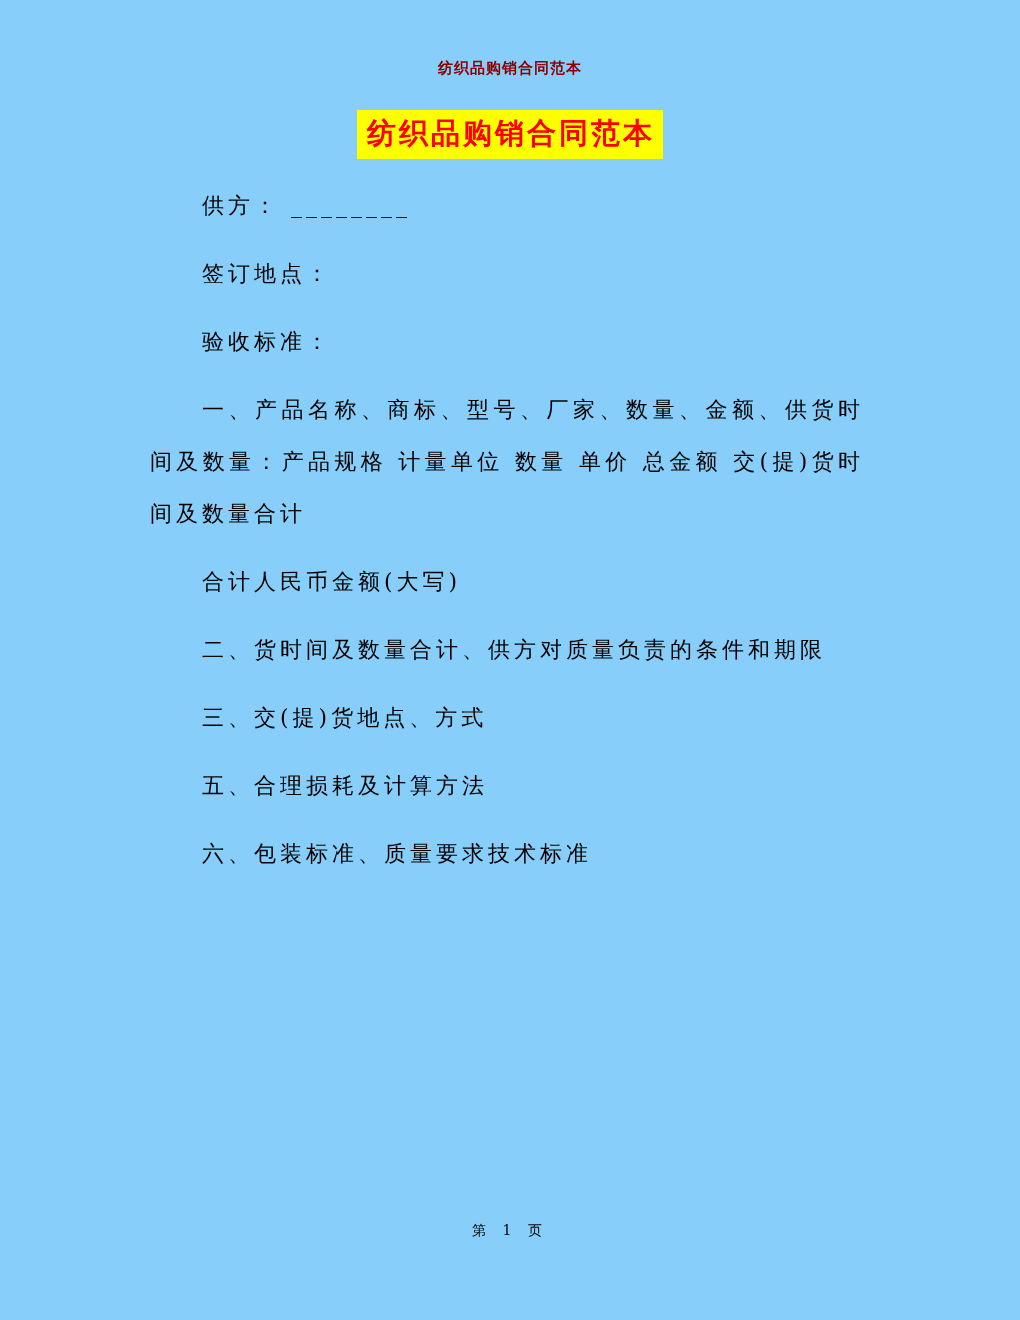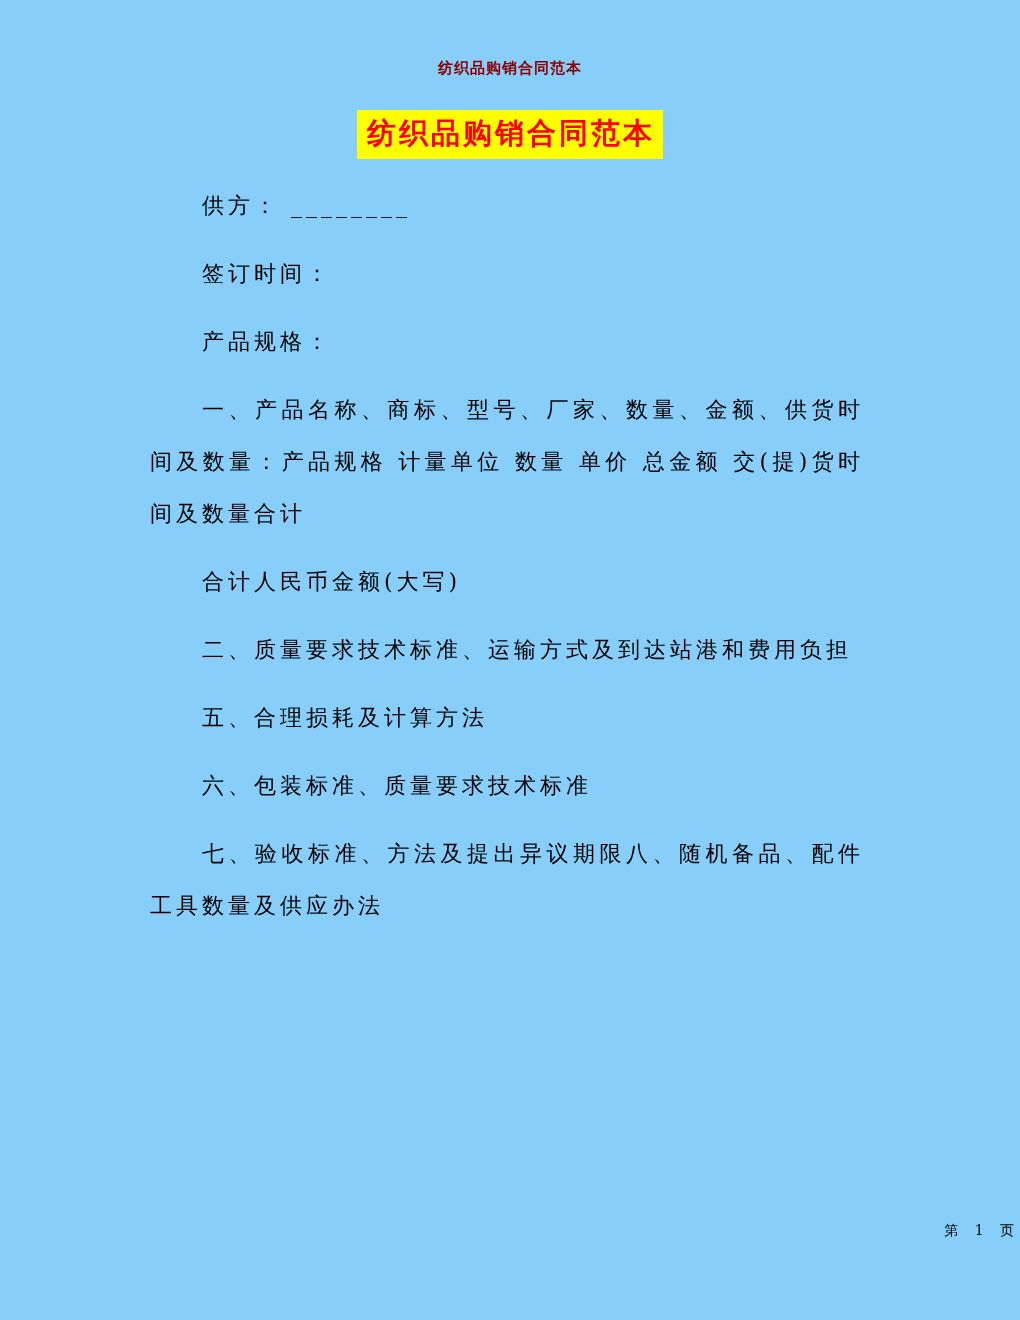--- a/index.html
+++ b/index.html
@@ -40,42 +40,42 @@
     color: var(--body-color, #000000);
     text-align: justify;
   }
   .para {
     margin: 0 16px 16px 0;
     text-indent: 52px;
     word-break: break-all;
   }
   .doc-footer {
     position: absolute; top: 1222px; left: 0; width: 100%;
-    text-align: right;
+    text-align: center;
     font-size: 14px;
     letter-spacing: 6px;
     color: var(--body-color, #000000);
   }
 </style>
 </head>
 <body>
 
 <div class="page">
   <div class="doc-header">纺织品购销合同范本</div>
 
   <div class="title-row">
     <span class="doc-title">纺织品购销合同范本</span>
   </div>
 
   <div class="doc-body">
       <div class="para">供方： ________</div>
-      <div class="para">签订时间：</div>
-      <div class="para">产品规格：</div>
+      <div class="para">签订地点：</div>
+      <div class="para">验收标准：</div>
       <div class="para">一、产品名称、商标、型号、厂家、数量、金额、供货时间及数量：产品规格 计量单位 数量 单价 总金额 交(提)货时间及数量合计</div>
       <div class="para">合计人民币金额(大写)</div>
-      <div class="para">二、质量要求技术标准、运输方式及到达站港和费用负担</div>
+      <div class="para">二、货时间及数量合计、供方对质量负责的条件和期限</div>
+      <div class="para">三、交(提)货地点、方式</div>
       <div class="para">五、合理损耗及计算方法</div>
       <div class="para">六、包装标准、质量要求技术标准</div>
-      <div class="para">七、验收标准、方法及提出异议期限八、随机备品、配件工具数量及供应办法</div>
     </div>
 
   <div class="doc-footer">第 1 页</div>
 </div>
 
 </body></html>

